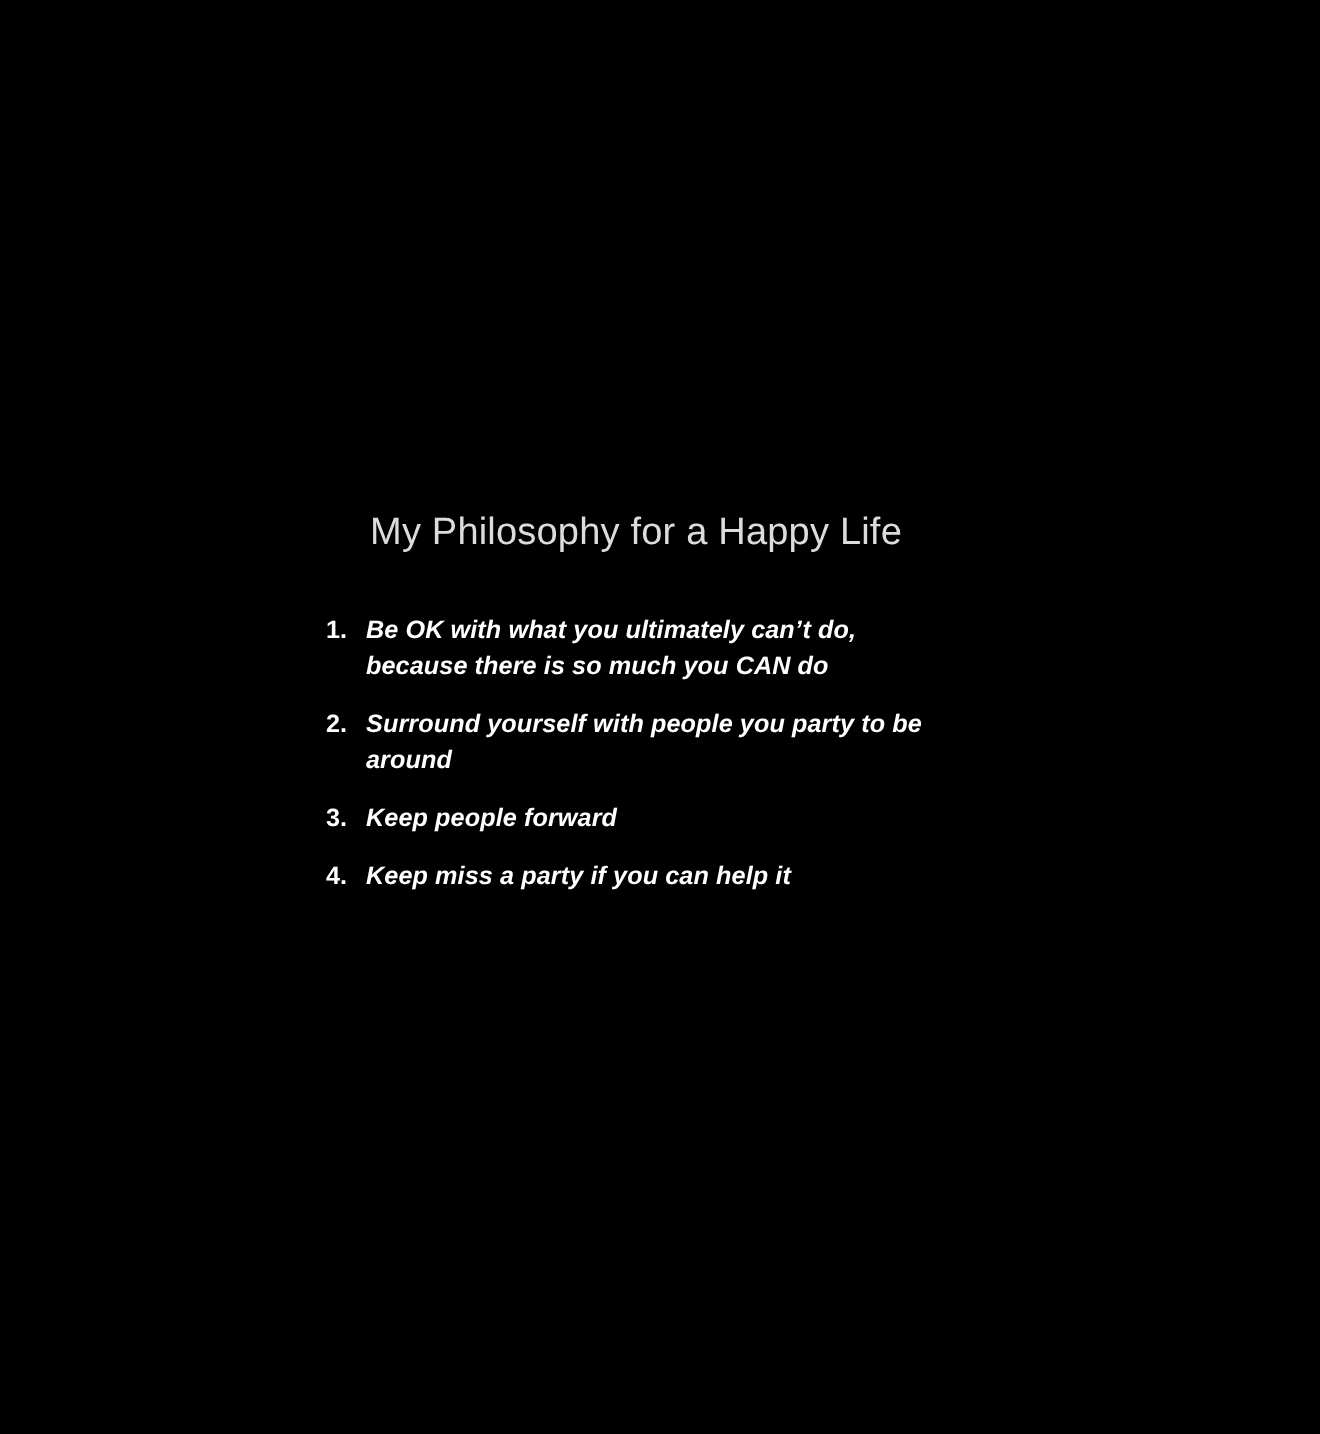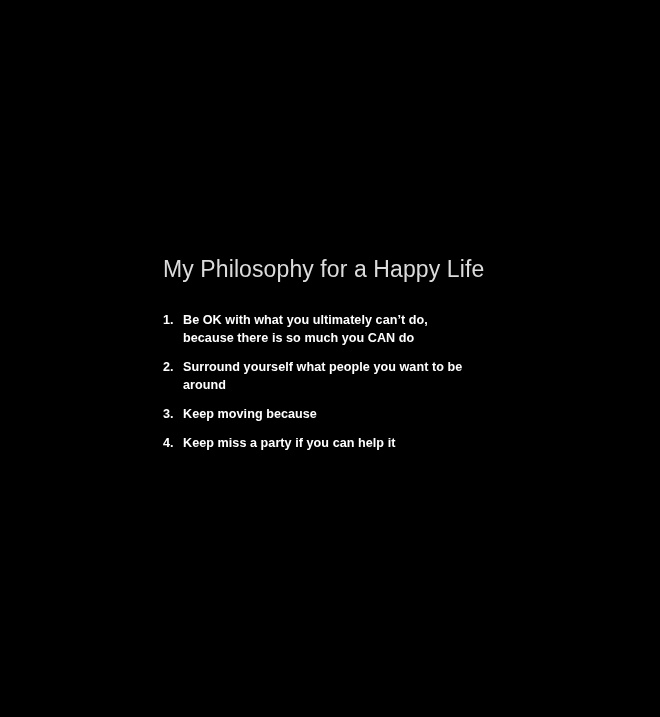--- a/index.html
+++ b/index.html
@@ -24,21 +24,21 @@
 
   
   .content-block {
     position: absolute;
     left: 163px;
     top: 255px;
     width: 310px;
   }
 
   .slide-title {
-    font-size: 23px;
+    font-size: 19px;
     font-weight: 400;
     color: #dcdcdc;
     letter-spacing: 0.1px;
     text-align: center;
     line-height: 1.25;
     margin: 0 0 27px 0;
     white-space: nowrap;
   }
 
   .philosophy-list {
@@ -67,46 +67,47 @@
     position: absolute;
     left: 0;
     top: 0;
     font-size: 12.6px;
     font-weight: 700;
     color: #ffffff;
   }
 
   .item-text {
     display: block;
+    font-style: italic;
   }
 </style>
 </head>
 <body>
 
 <div id="slide">
 
   <div class="content-block">
 
     <h1 class="slide-title">My Philosophy for a Happy Life</h1>
 
     <ol class="philosophy-list">
 
       <li class="philosophy-item">
         <span class="item-number">1.</span>
         <span class="item-text">Be OK with what you ultimately can’t do, because there is so much you CAN do</span>
       </li>
 
       <li class="philosophy-item">
         <span class="item-number">2.</span>
-        <span class="item-text">Surround yourself what people you want to be around</span>
+        <span class="item-text">Surround yourself with people you party to be around</span>
       </li>
 
       <li class="philosophy-item">
         <span class="item-number">3.</span>
-        <span class="item-text">Keep moving because</span>
+        <span class="item-text">Keep people forward</span>
       </li>
 
       <li class="philosophy-item">
         <span class="item-number">4.</span>
         <span class="item-text">Keep miss a party if you can help it</span>
       </li>
 
     </ol>
   </div>
 

